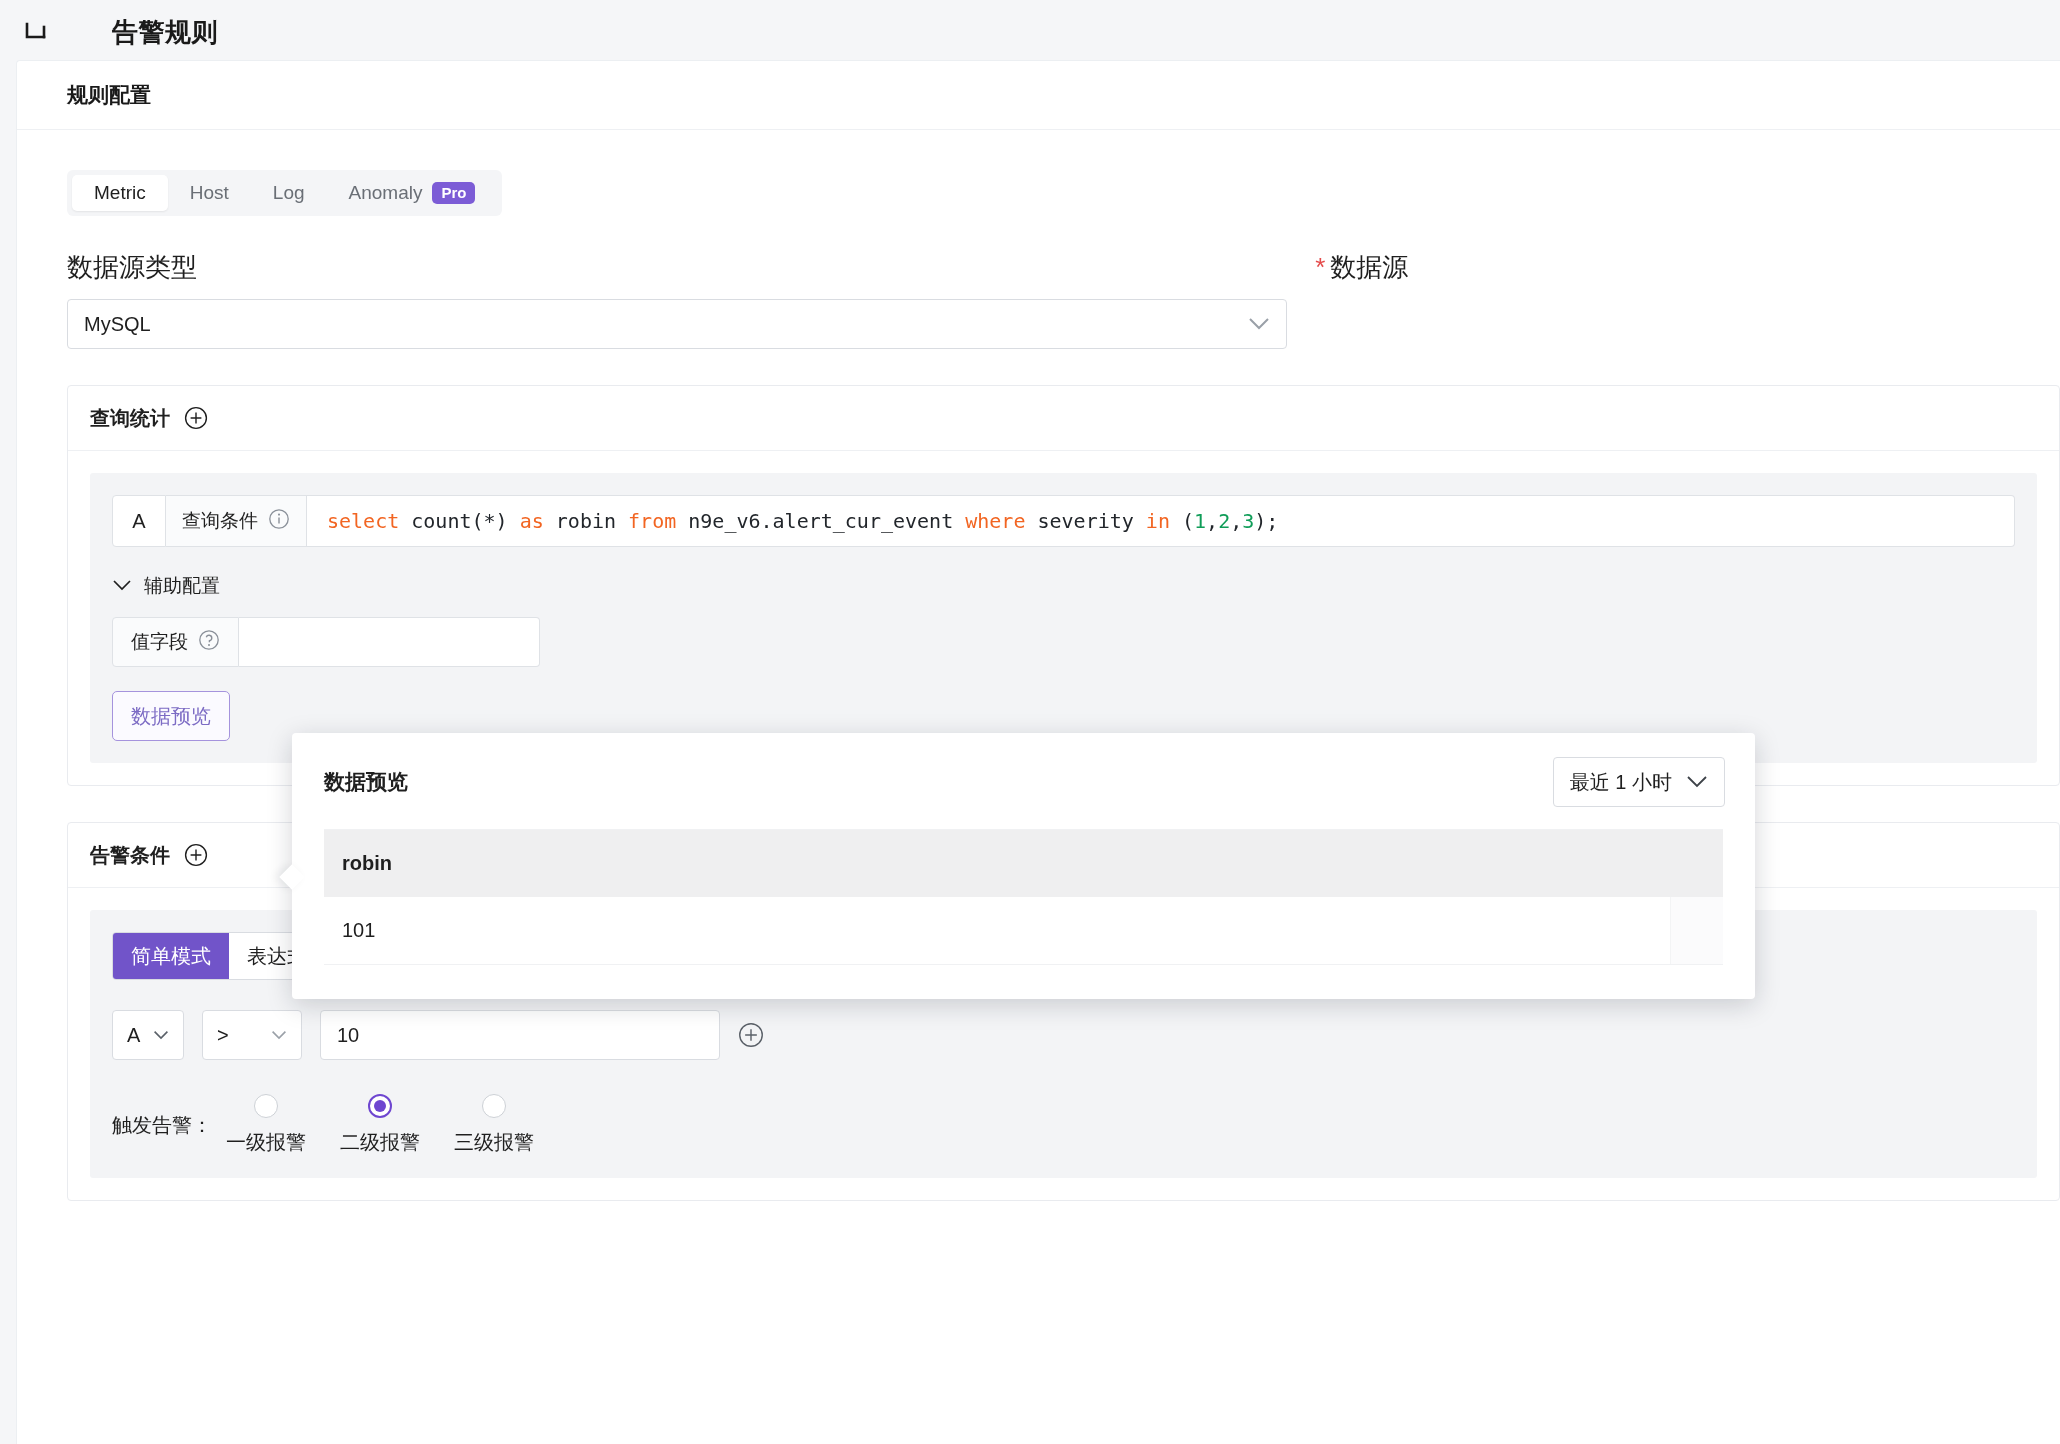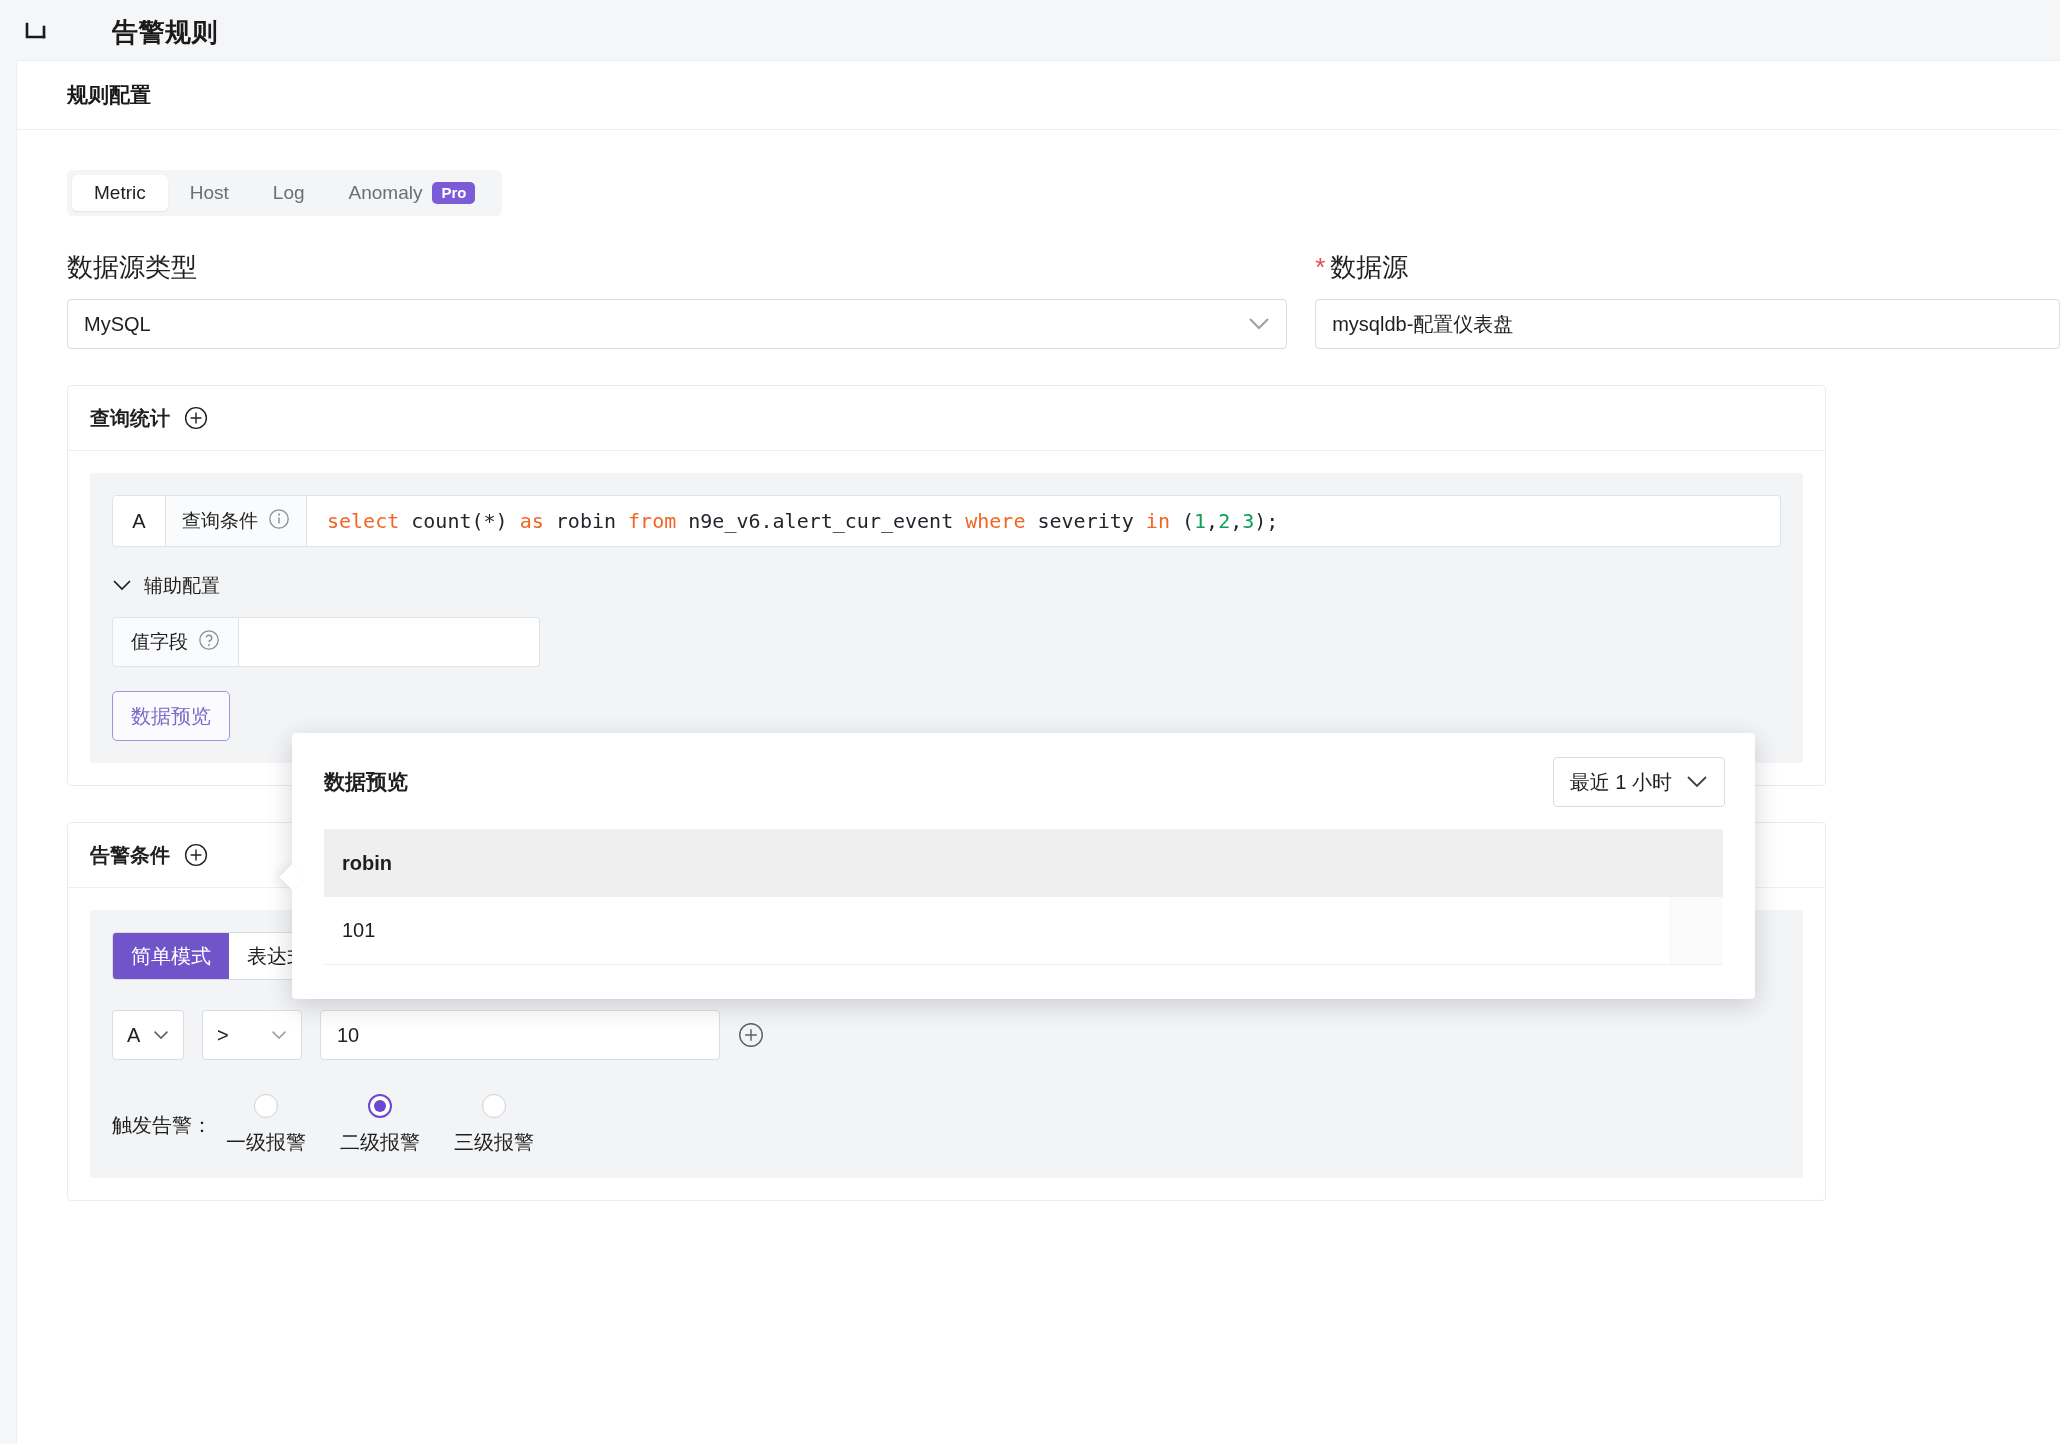--- a/index.html
+++ b/index.html
@@ -148,21 +148,21 @@
     display: inline-flex;
   }
 
   
   .section {
     margin-top: 36px;
     margin-right: 0;
     border: 1px solid #e9ebef;
     border-radius: 4px;
     background: #fff;
-    width: 1759px;
+    width: 1993px;
     box-sizing: border-box;
   }
   .section-head {
     height: 64px;
     display: flex;
     align-items: center;
     padding-left: 22px;
     font-size: 20px;
     font-weight: 700;
     border-bottom: 1px solid #eef0f3;
@@ -485,23 +485,20 @@
               <svg width="22" height="14" viewBox="0 0 22 14">
                   <path d="M2 2 L11 11 L20 2" fill="none" stroke="#9aa0a8" stroke-width="2"></path>
                 </svg>
             </span>
           </div>
         </div>
 
         <div class="field right">
           <div class="field-label">
             <span class="req-star">*</span><span>数据源</span>
-          </div>
-          <div class="select-box">
-            <span class="val">mysqldb-配置仪表盘</span>
           </div>
         </div>
 
       </div>
 
       
       <div class="section">
         <div class="section-head">
           <span>查询统计</span>
           <span class="plus-icon">

